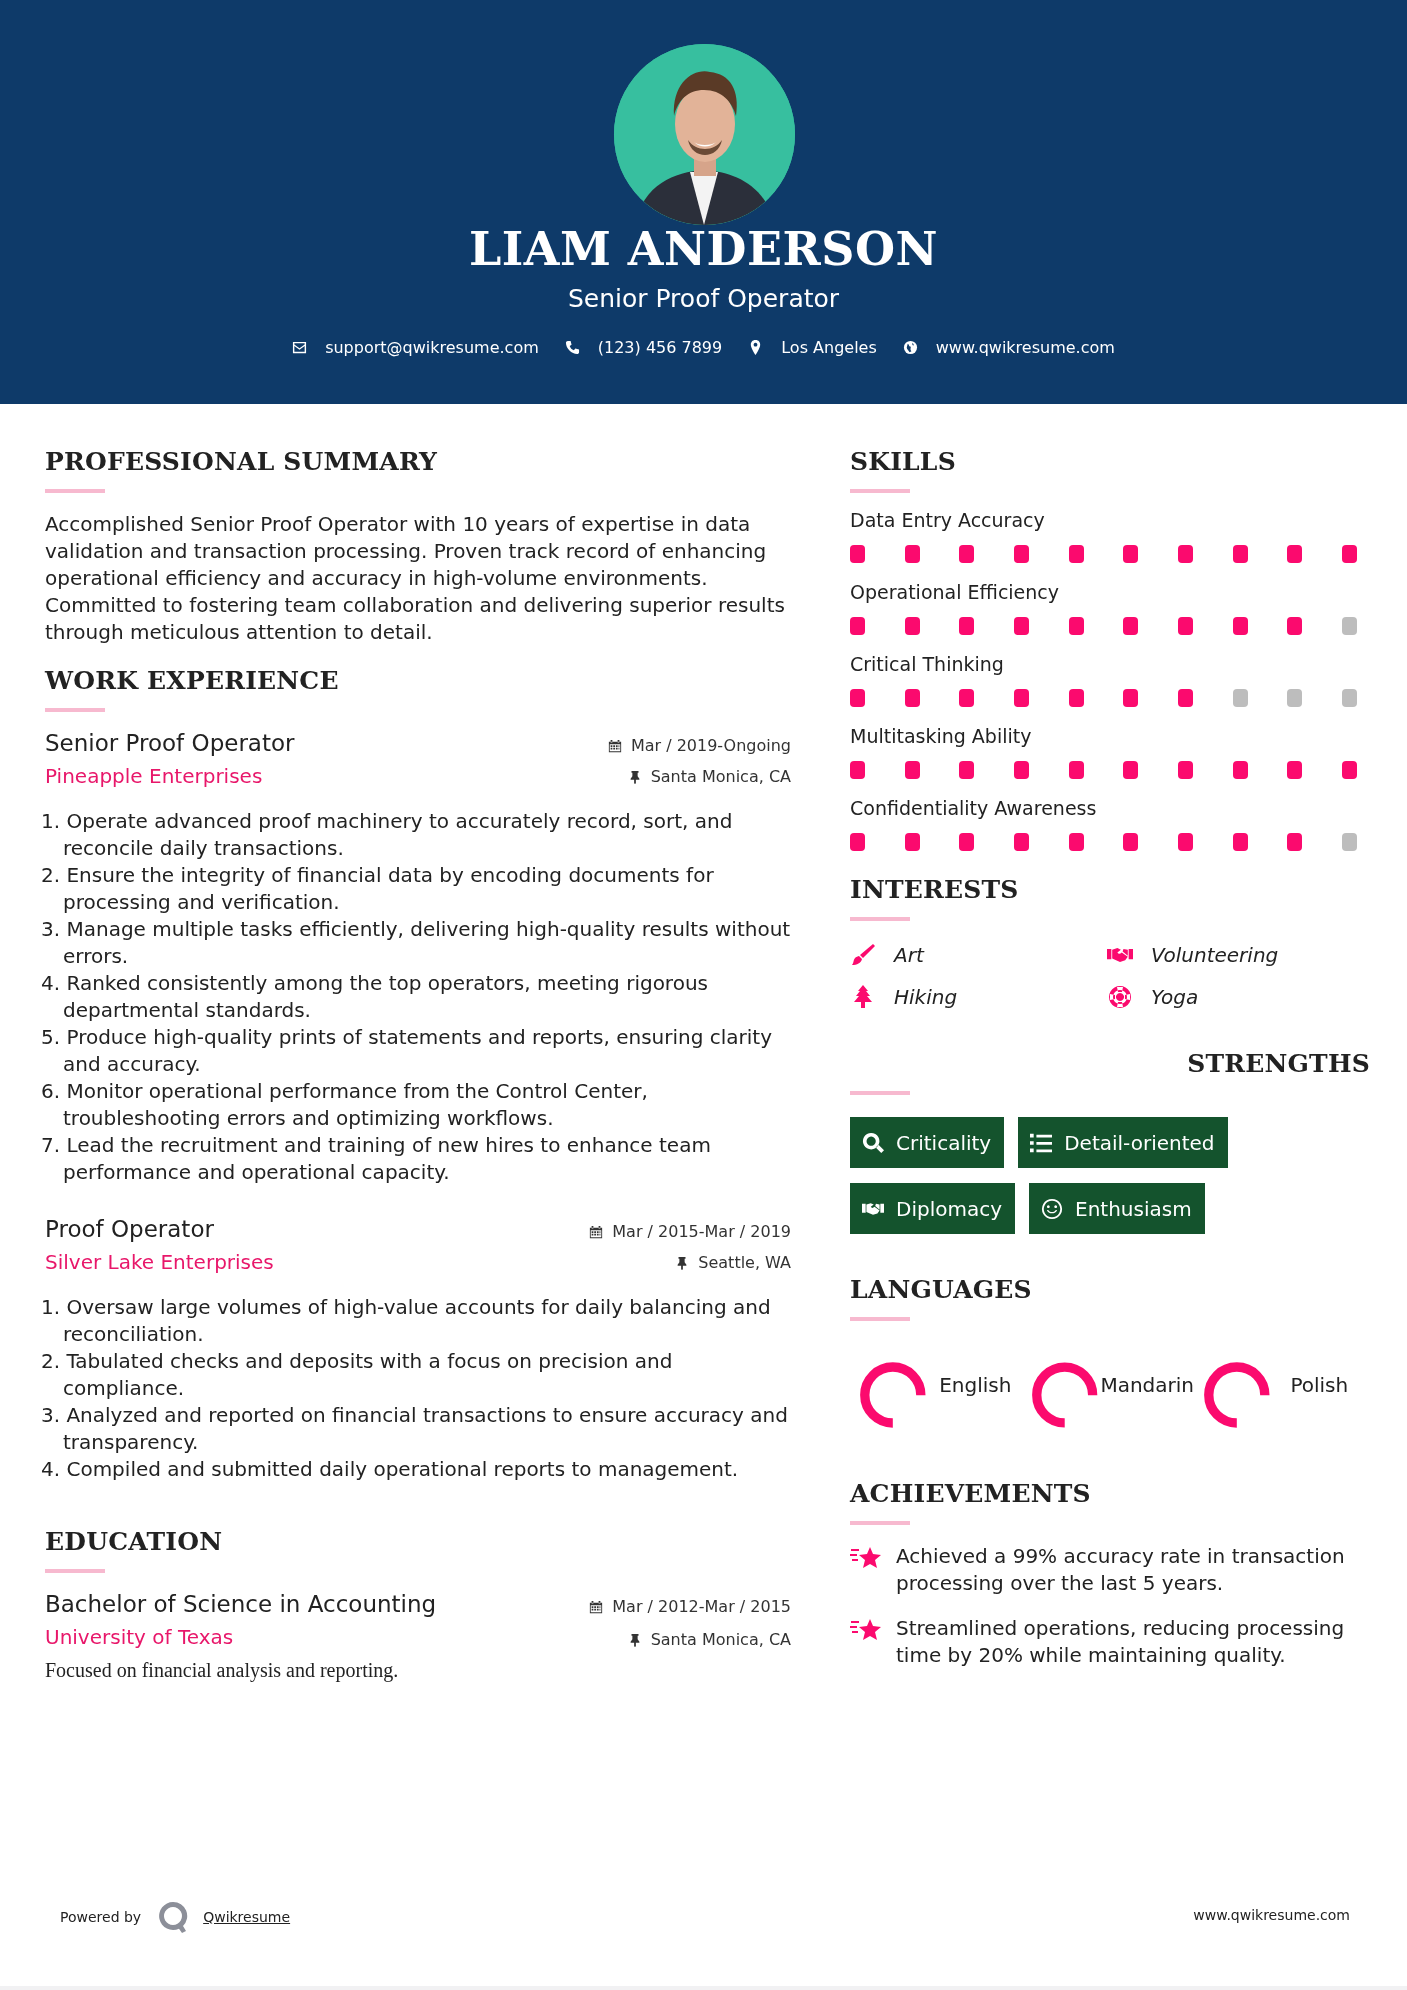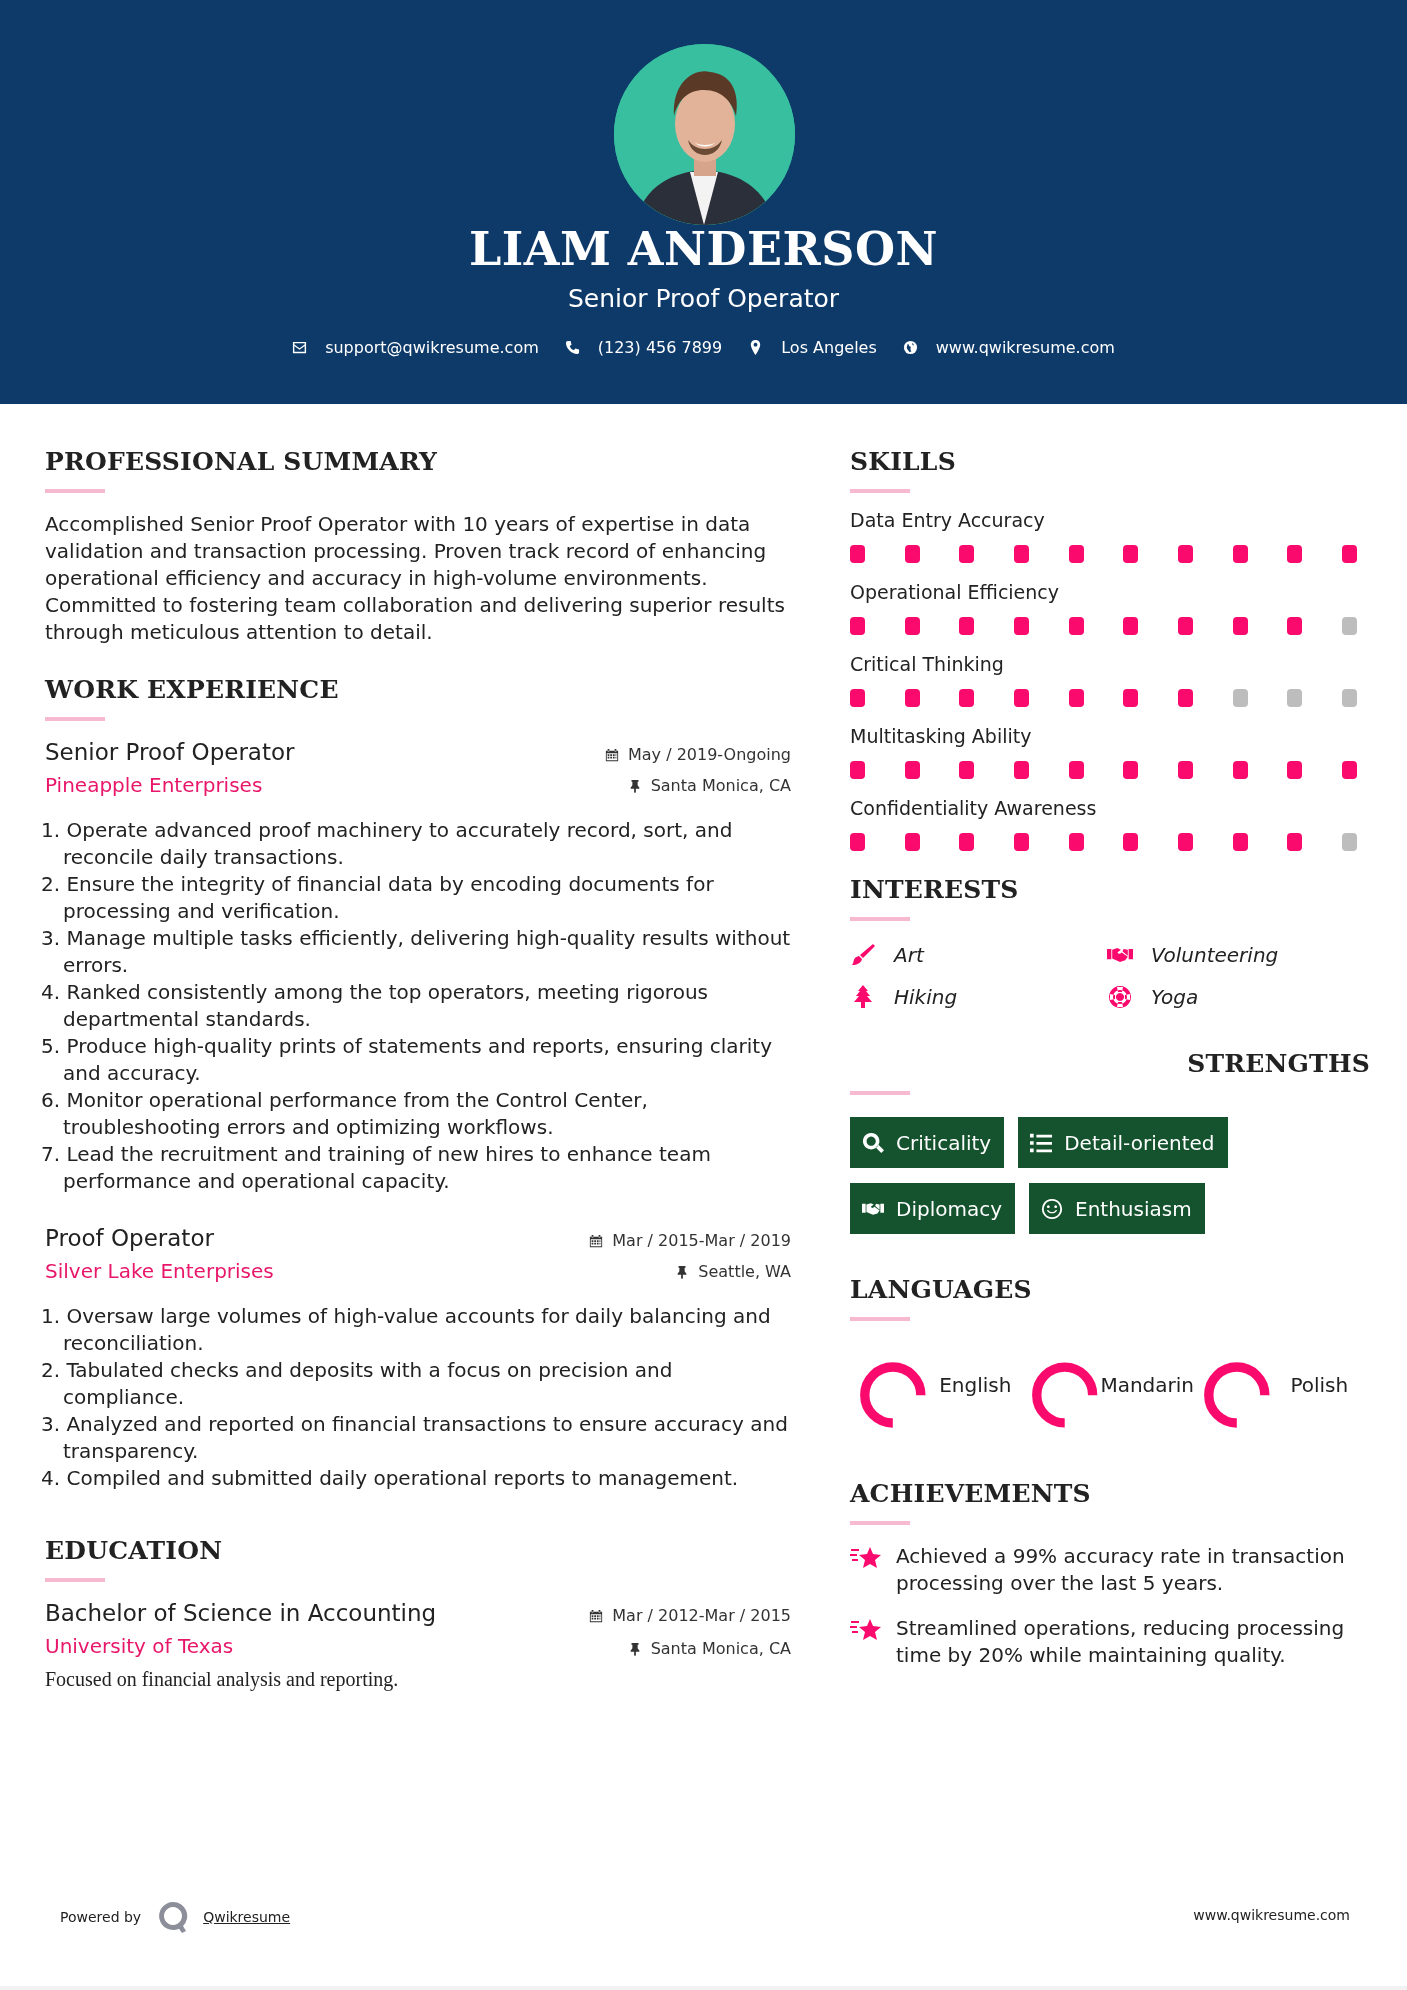--- a/index.html
+++ b/index.html
@@ -96,36 +96,36 @@
 </div>
 
 <div class="col-left">
 
   <section style="margin-top:43px;">
     <div class="sec-title">PROFESSIONAL SUMMARY</div>
     <div class="sec-bar"></div>
     <p class="para" style="margin-top:18px;">Accomplished Senior Proof Operator with 10 years of expertise in data validation and transaction processing. Proven track record of enhancing operational efficiency and accuracy in high-volume environments. Committed to fostering team collaboration and delivering superior results through meticulous attention to detail.</p>
   </section>
 
-  <section style="margin-top:29px;">
+  <section style="margin-top:20px;">
     <div class="sec-title">WORK EXPERIENCE</div>
     <div class="sec-bar"></div>
 
     <div style="margin-top:18px;">
       <div class="job-head">
         <div>
           <div class="job-title">Senior Proof Operator</div>
           <div class="job-co">Pineapple Enterprises</div>
         </div>
         <div style="padding-top:6px;">
           <div class="meta">
             <svg viewBox="0 0 16 16">
                 <path d="M1 3h14v12H1z M2 6v8h12V6z M3 1h2v3H3z M11 1h2v3h-2z M3 7h2v2H3z M6 7h2v2H6z M9 7h2v2H9z M12 7h1v2h-1z M3 10h2v2H3z M6 10h2v2H6z M9 10h2v2H9z M12 10h1v2h-1z" fill-rule="evenodd"></path>
               </svg>
-            <span>May / 2019-Ongoing</span>
+            <span>Mar / 2019-Ongoing</span>
           </div>
           <div class="meta" style="margin-top:12px;">
             <svg viewBox="0 0 16 16">
                 <path d="M4 1h8v2h-1v4l2 3v1H9v4l-1 1-1-1v-4H3v-1l2-3V3H4z"></path>
               </svg>
             <span>Santa Monica, CA</span>
           </div>
         </div>
       </div>
       <ol class="bullets">

